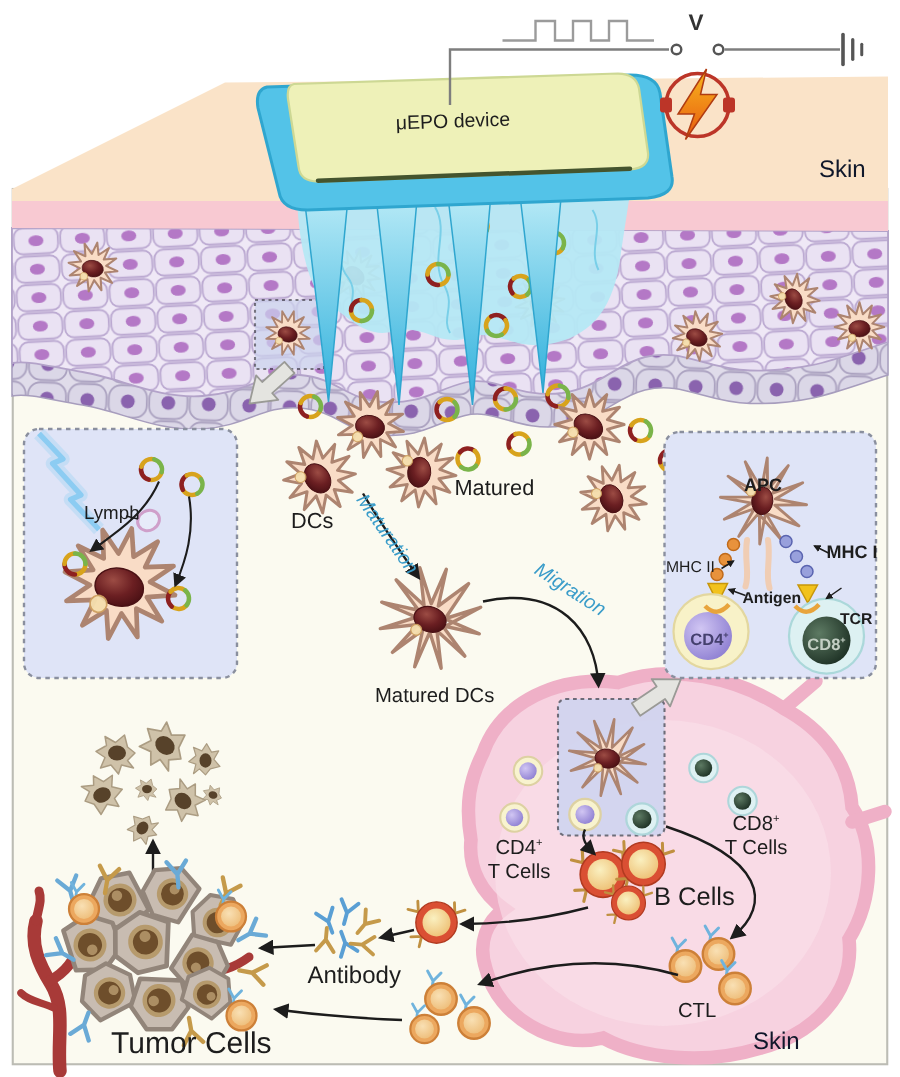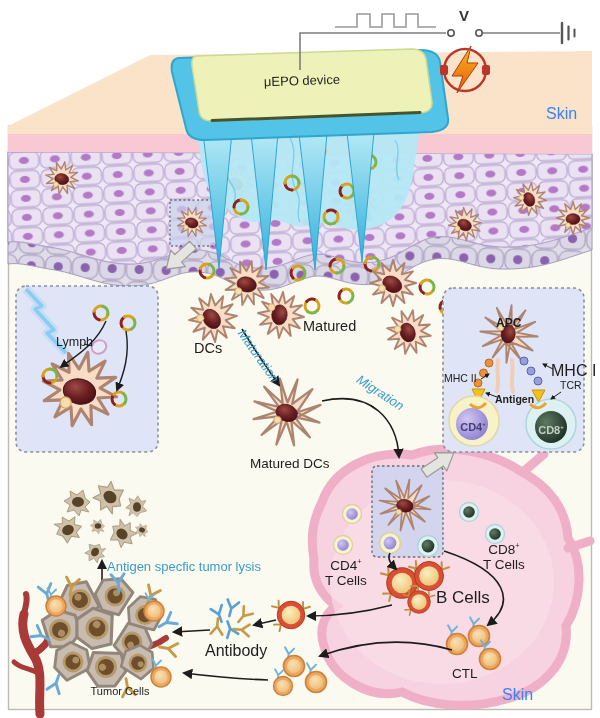--- a/index.html
+++ b/index.html
@@ -3,21 +3,21 @@
 <meta charset="utf-8">
 <style>
   html,body{margin:0;padding:0;background:#ffffff;}
   #canvas{position:relative;width:600px;height:718px;background:#ffffff;overflow:hidden;
           font-family:"Liberation Sans",sans-serif;}
   #scene{position:absolute;left:0;top:0;}
   .lbl{position:absolute;color:#1d1d1d;white-space:nowrap;line-height:1.1;}
   .center{text-align:center;}
   .blue{color:#3a9cc9;}
   .ital{font-style:italic;}
-  .gray{color:#3b82f6;}
+  .gray{color:#0f172a;}
   sup{font-size:0.55em;}
 </style>
 </head>
 <body>
 
 <div id="canvas">
 <svg id="scene" width="600" height="718" viewBox="0 0 600 718">
   <defs>
     <radialGradient id="gNuc" cx="35%" cy="35%" r="75%">
       <stop offset="0%" stop-color="#9c4c44"></stop>
@@ -360,32 +360,31 @@
 <div class="lbl center" style="left:452px;top:8px;width:24px;font-size:15px;font-weight:600;color:#333">V</div>
 <div class="lbl gray" style="left:546px;top:105px;font-size:16px">Skin</div>
 <div class="lbl" style="left:303px;top:319px;font-size:14.5px">Matured</div>
 <div class="lbl" style="left:194px;top:341px;font-size:14.5px">DCs</div>
 <div class="lbl center blue ital" style="left:212px;top:349px;width:92px;font-size:13px;transform:rotate(55deg)">Maturation</div>
 <div class="lbl center blue ital" style="left:334px;top:386px;width:92px;font-size:13px;transform:rotate(33deg)">Migration</div>
 <div class="lbl" style="left:250px;top:457px;font-size:13.5px">Matured DCs</div>
 <div class="lbl" style="left:56px;top:336px;font-size:12.5px">Lymph</div>
 <div class="lbl" style="left:496px;top:317px;font-size:12px;font-weight:600">APC</div>
 <div class="lbl" style="left:444px;top:373px;font-size:10.5px;font-weight:400">MHC II</div>
-<div class="lbl" style="left:551px;top:362px;font-size:16px;font-weight:400">MHC I</div>
+<div class="lbl" style="left:551px;top:362px;font-size:12px;font-weight:700">MHC I</div>
 <div class="lbl" style="left:495px;top:394px;font-size:10.5px;font-weight:700">Antigen</div>
-<div class="lbl" style="left:560px;top:380px;font-size:10.5px;font-weight:400">TCR</div>
+<div class="lbl" style="left:560px;top:408px;font-size:10.5px;font-weight:700">TCR</div>
 <div class="lbl center" style="left:452px;top:421px;width:42px;font-size:11px;font-weight:700;color:#45406e"><span>CD4</span><sup>+</sup></div>
 <div class="lbl center" style="left:530px;top:424px;width:42px;font-size:11px;font-weight:700;color:#c3cfc4"><span>CD8</span><sup>+</sup></div>
 <div class="lbl center" style="left:308px;top:554px;width:76px;font-size:13.5px;line-height:15.5px">
   <div><span>CD4</span><sup>+</sup></div>
   <div>T Cells</div>
 </div>
 <div class="lbl center" style="left:466px;top:538px;width:76px;font-size:13.5px;line-height:15.5px">
   <div><span>CD8</span><sup>+</sup></div>
   <div>T Cells</div>
 </div>
 <div class="lbl" style="left:436px;top:589px;font-size:17px">B Cells</div>
 <div class="lbl" style="left:452px;top:667px;font-size:13.5px">CTL</div>
 <div class="lbl" style="left:205px;top:642px;font-size:16px">Antibody</div>
-<div class="lbl center" style="left:74px;top:685px;width:92px;font-size:11px">Tumor Cells</div>
-<div class="lbl blue" style="left:107px;top:560px;font-size:13px">Antigen specfic tumor lysis</div>
+<div class="lbl center" style="left:74px;top:685px;width:92px;font-size:20px">Tumor Cells</div>
 <div class="lbl gray" style="left:502px;top:686px;font-size:16px">Skin</div>
 </div>
 
 </body></html>

